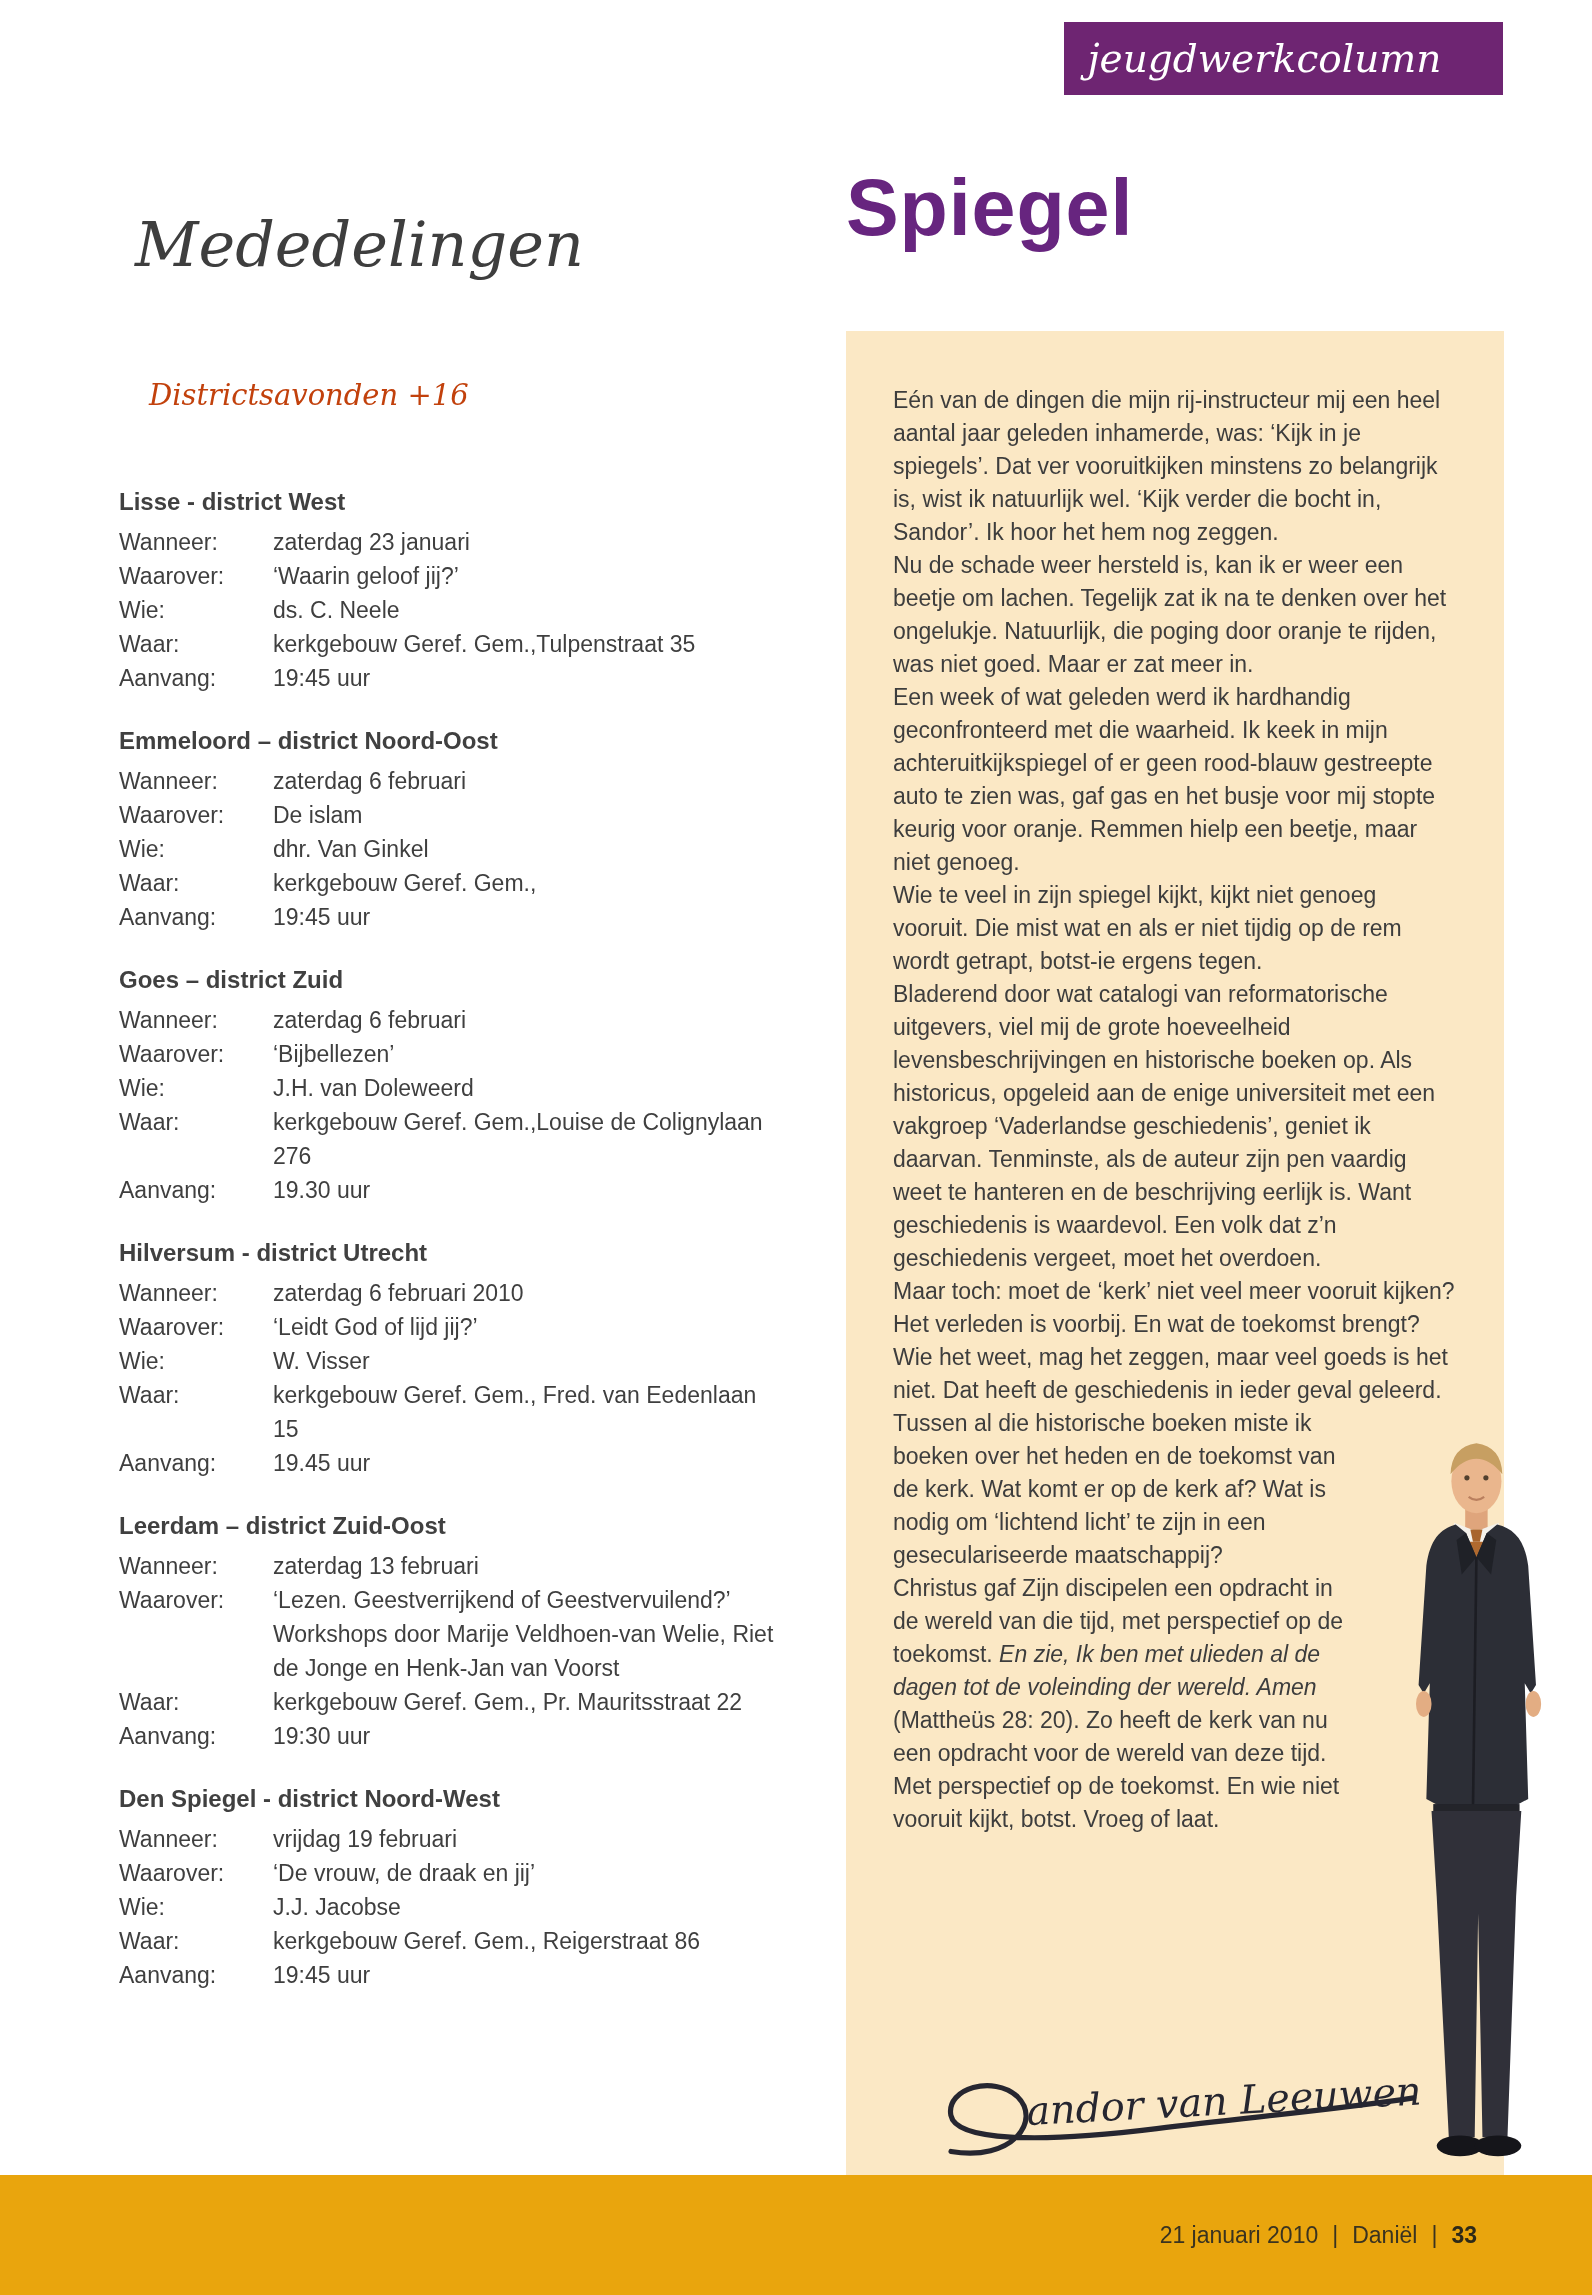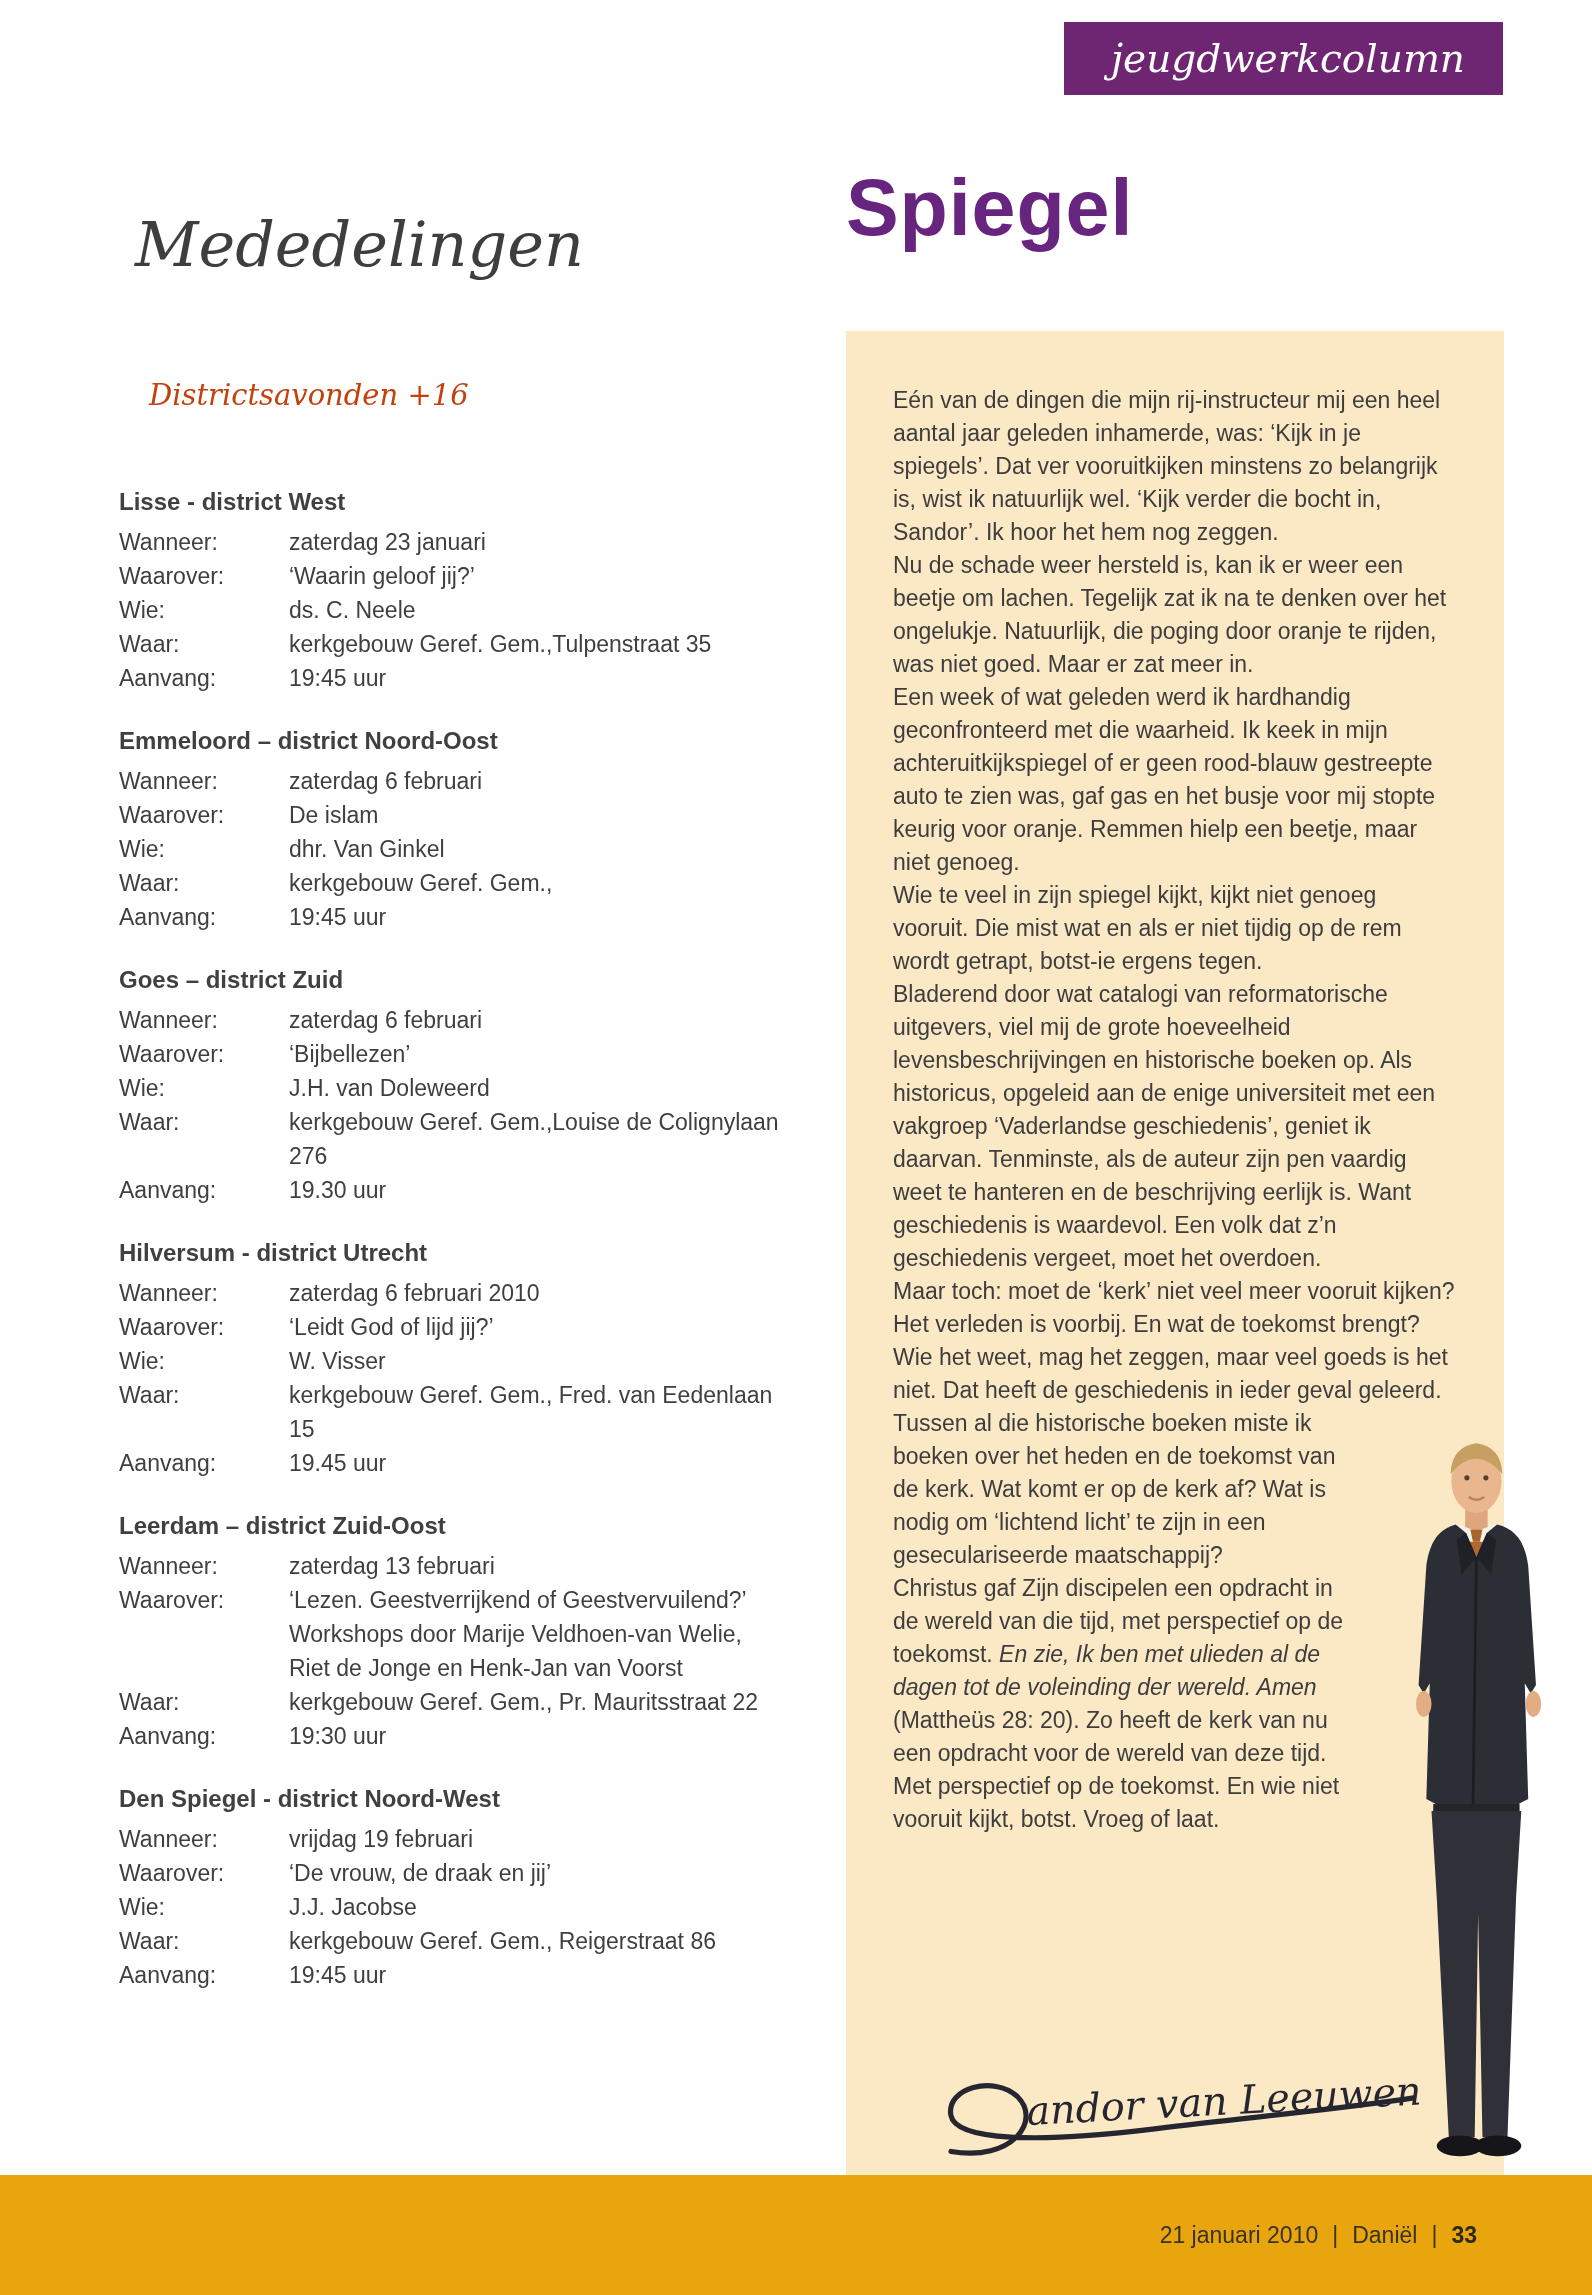--- a/index.html
+++ b/index.html
@@ -4,21 +4,21 @@
 <style>
   html,body { margin:0; padding:0; background:#ffffff; }
   .page {
     position:relative; width:1592px; height:2295px; background:#ffffff;
     font-family:"Liberation Sans", sans-serif; overflow:hidden; color:#3d3d3d;
   }
 
   
   .banner {
     position:absolute; left:1064px; top:22.4px; width:439px; height:73px;
-    background:#6e2572; display:flex; align-items:center; justify-content:flex-end;
+    background:#6e2572; display:flex; align-items:center; justify-content:center;
     padding-right:38px; box-sizing:border-box;
   }
   .banner-label {
     color:#ffffff; font-family:"DejaVu Serif", serif; font-style:italic; font-size:39px;
   }
 
   
   .mededelingen {
     position:absolute; left:119px; top:192px; margin:16px;
     font-family:"DejaVu Serif", serif; font-style:italic; font-weight:normal;
@@ -35,21 +35,21 @@
     font-size:29px; color:#c2410c;margin-left:40px;
   }
 
   
   .events { position:absolute; left:119px; top:485px; width:666px; }
   .event { margin-bottom:29px; }
   .event-title {
     font-weight:bold; font-size:24px; color:#404040;
     line-height:34px; margin-bottom:6px;
   }
-  .row { display:flex; font-size:23px; line-height:34px; color:#3f3f3f;gap:16px; }
+  .row { display:flex; font-size:23px; line-height:34px; color:#3f3f3f; }
   .lbl { width:154px; flex:none; }
   .val { flex:1; white-space:pre-line; }
 
   
   .panel {
     position:absolute; left:846px; top:331px; width:658px; height:1844px;
     background:#fbe8c5;
   }
   .column-text {
     position:absolute; left:893px; top:384px; width:564px;

